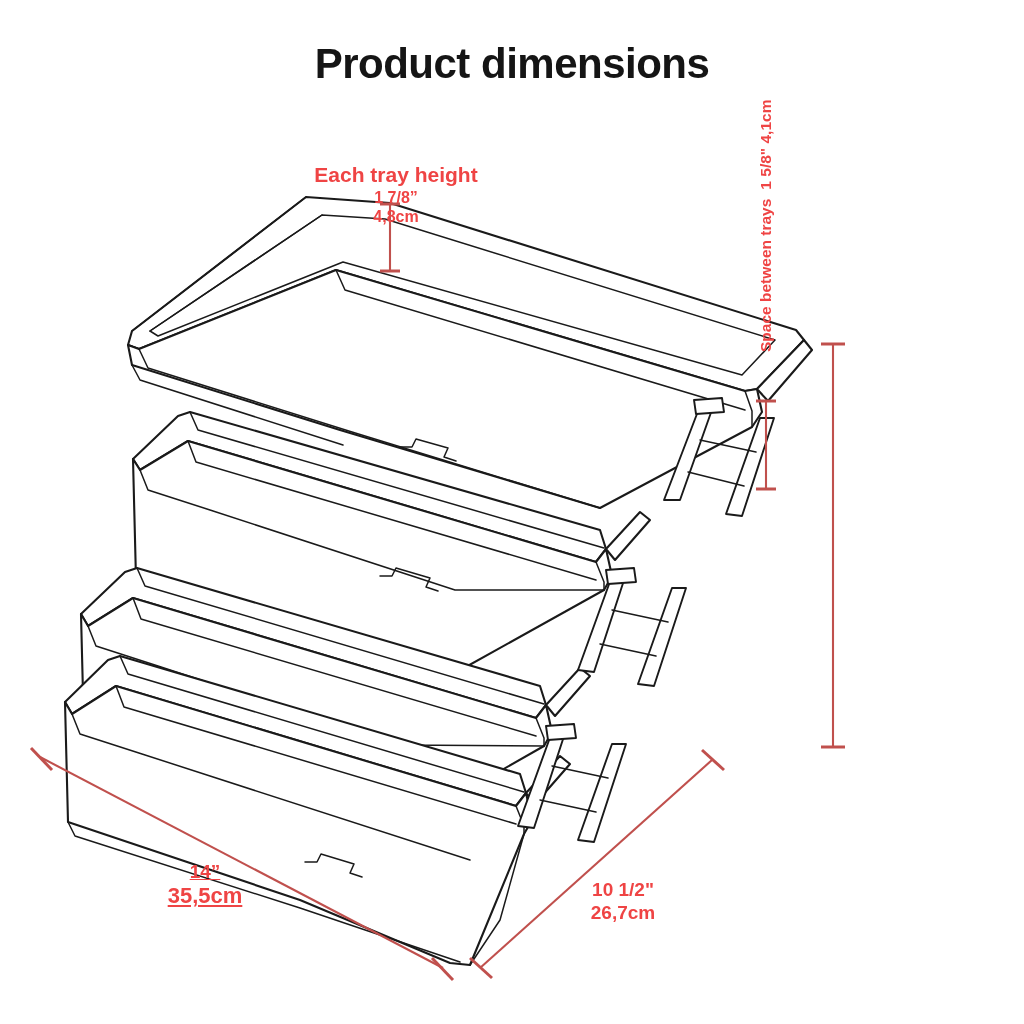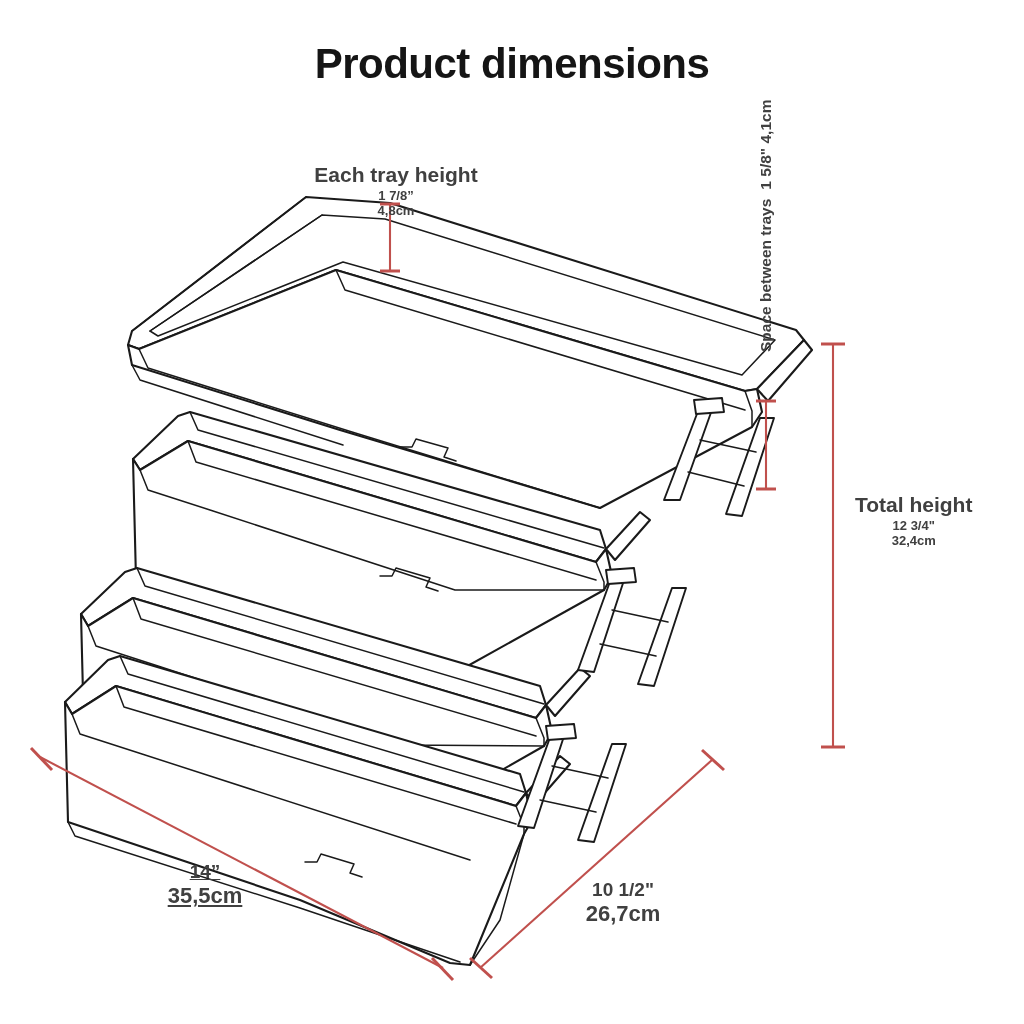--- a/index.html
+++ b/index.html
@@ -37,32 +37,32 @@
     text-align: center;
     font-size: 42px;
     font-weight: bold;
     letter-spacing: -0.5px;
     color: #151515;
     line-height: 1.05;
   }
   .ann {
     position: absolute;
     font-weight: bold;
-    color: #404040;
+    color: #ef4444;
     line-height: 1.22;
     white-space: nowrap;
   }
   .ann .hdr {
     display: block;
     font-size: 20px;
     font-weight: bold;
   }
   .ann .val {
     display: block;
-    font-size: 13px;
+    font-size: 16px;
     font-weight: bold;
   }
   .ann.center { text-align: center; }
 
   
   #ann-tray-height {
     left: 396px;
     top: 162px;
     text-align: center;
     transform: translateX(-50%);
@@ -109,21 +109,21 @@
   #ann-width .val { font-size: 22px; }
 
   
   #ann-depth {
     left: 623px;
     top: 878px;
     text-align: center;
     transform: translateX(-50%);
   }
   #ann-depth .hdr { font-size: 19px; }
-  #ann-depth .val { font-size: 22px; }
+  #ann-depth .val { font-size: 19px; }
   .tray-face {
     fill: #ffffff;
     stroke: #1a1a1a;
     stroke-width: 2.1;
     stroke-linejoin: round;
     stroke-linecap: round;
   }
   .tray-thin {
     fill: none;
     stroke: #1a1a1a;
@@ -376,25 +376,20 @@
     </g>
 
   </svg>
 
   <div class="ann center" id="ann-tray-height">
     <span class="hdr">Each tray height</span>
     <span class="val">1 7/8”</span>
     <span class="val">4,8cm</span>
   </div>
 
-  <div class="ann center" id="ann-total-height">
-    <span class="hdr">Total height</span>
-    <span class="val">12 3/4"</span>
-    <span class="val">32,4cm</span>
-  </div>
 
   <div class="ann" id="ann-space">
     <div class="rot">
       <span class="hdr">Space between trays</span>
       <span class="val">1 5/8"  4,1cm</span>
     </div>
   </div>
 
   <div class="ann center" id="ann-width">
     <span class="hdr">14”</span>

